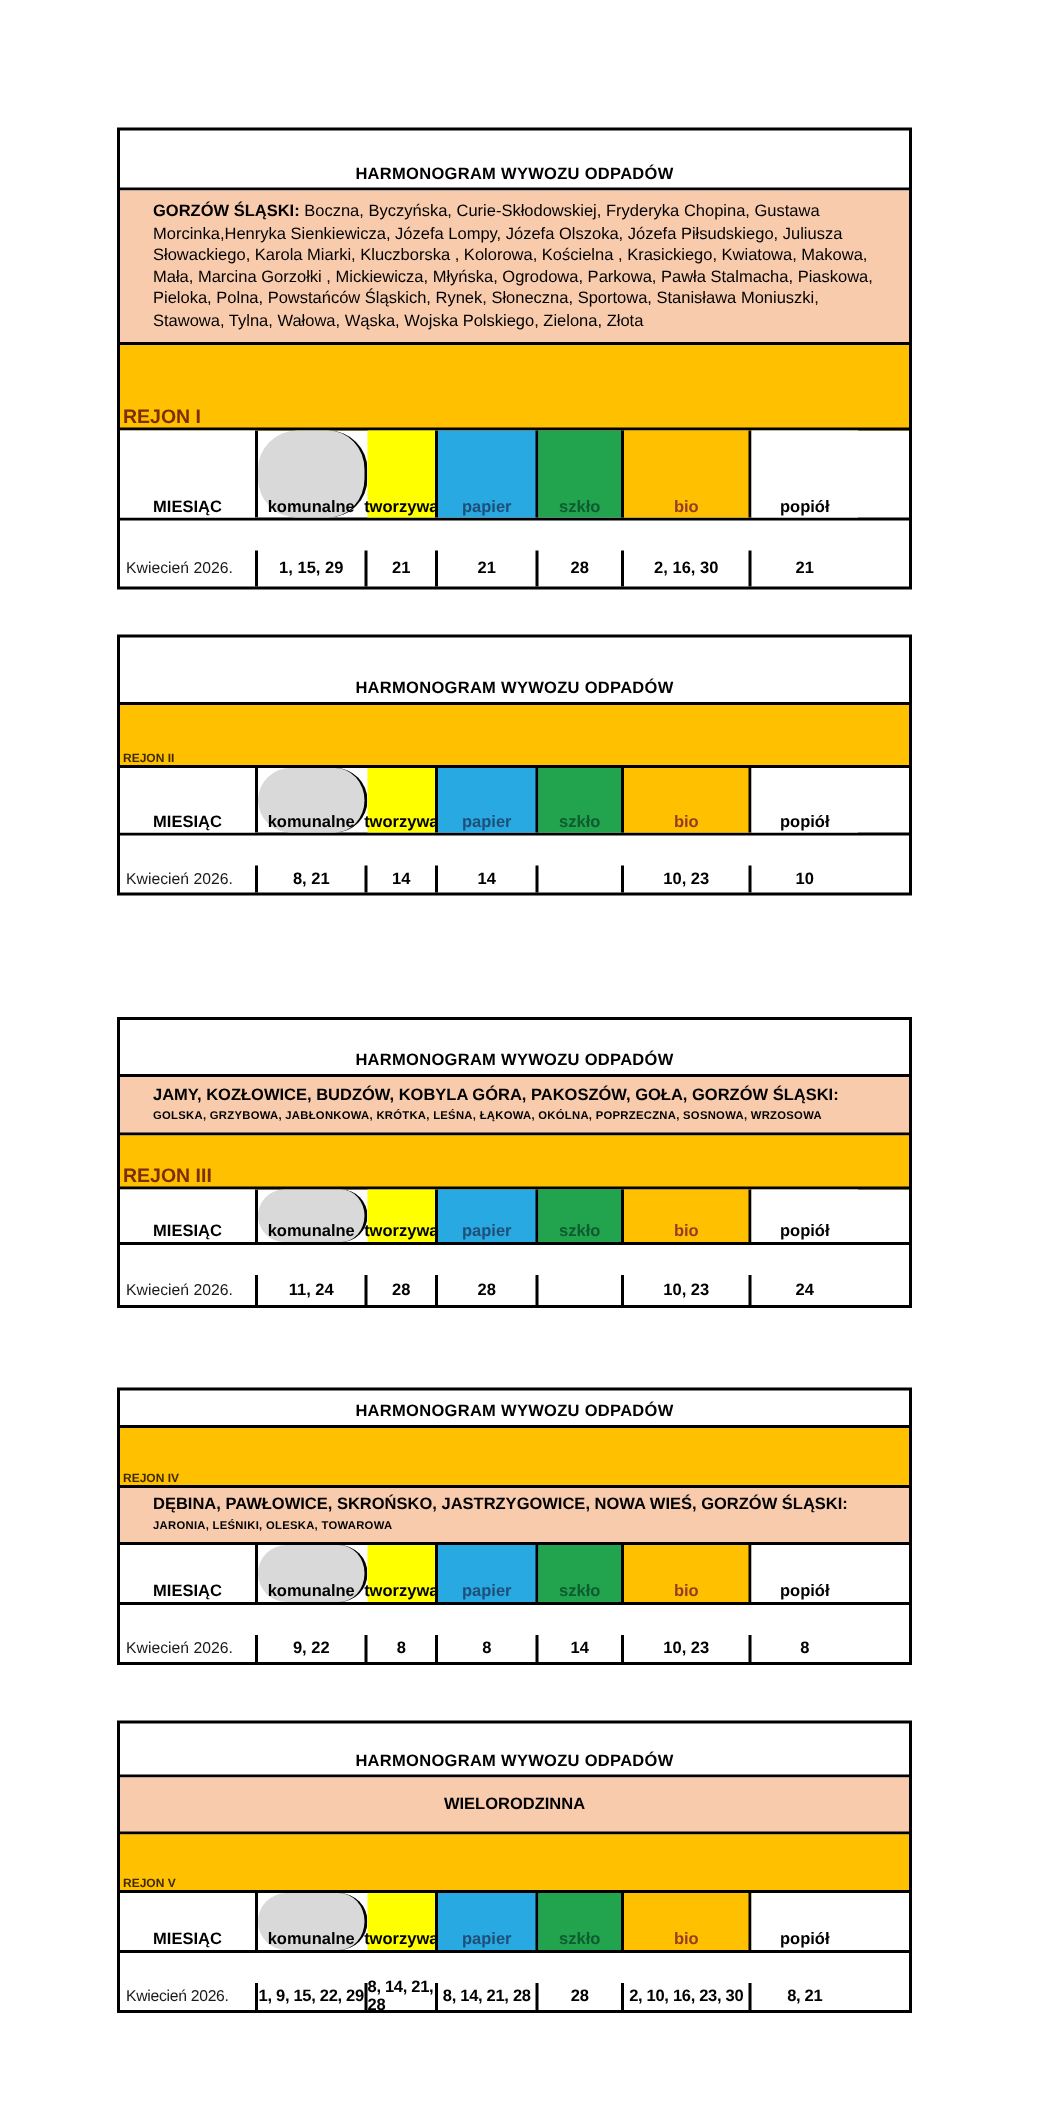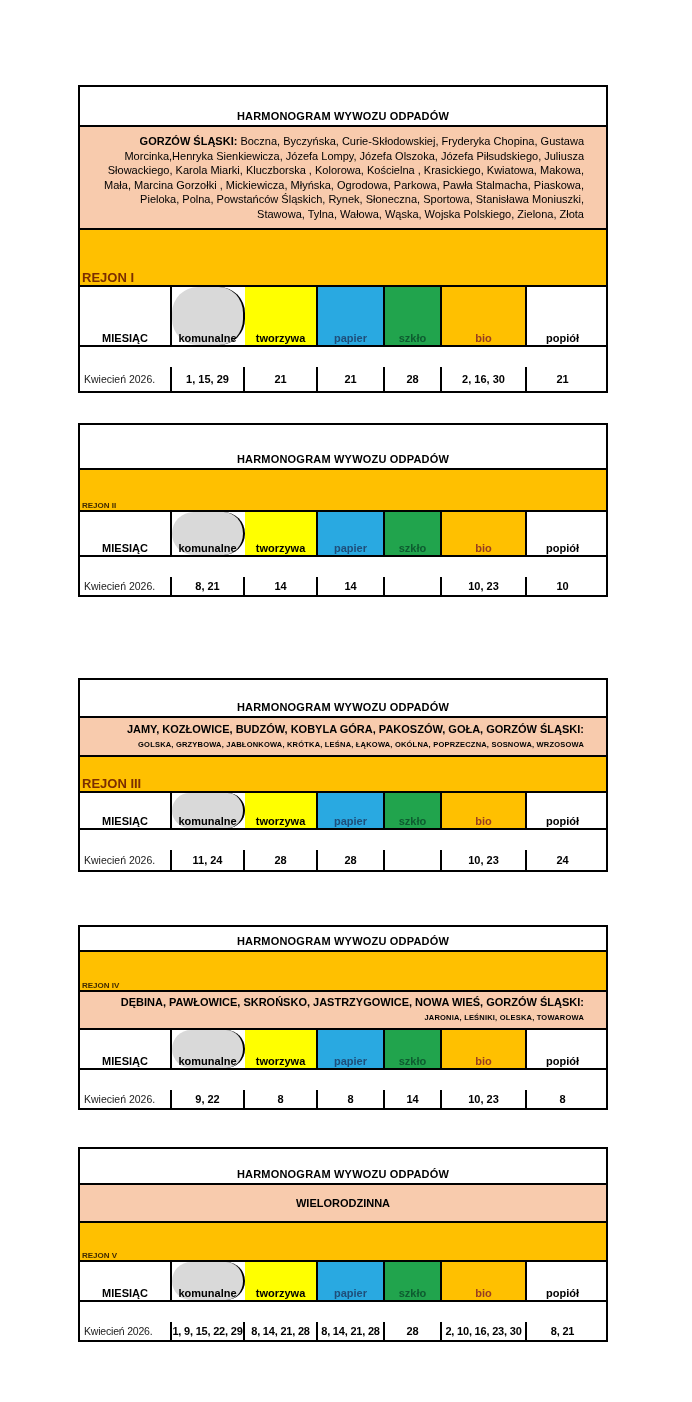--- a/index.html
+++ b/index.html
@@ -4,35 +4,35 @@
 <style>
   html,body{margin:0;padding:0;background:#ffffff;}
   body{font-family:"Liberation Sans", sans-serif; color:#000;}
   #page{position:relative;width:692px;height:1402px;background:#fff;overflow:hidden;}
   .sched{position:absolute;left:78px;width:530px;border:2px solid #000;box-sizing:border-box;background:#fff;}
   .row{box-sizing:border-box;width:100%;position:relative;}
   .row.bordered{border-bottom:2px solid #000;}
   .title-row{display:flex;align-items:flex-end;justify-content:center;padding-bottom:3px;
              font-weight:bold;font-size:11px;letter-spacing:0.2px;}
   .area-row{background:#F8CBAD;display:flex;flex-direction:column;align-items:center;justify-content:center;
-            text-align:right;font-size:11px;padding:2px 3px;}
+            text-align:left;font-size:11px;padding:2px 3px;}
   .area-wrap{max-width:482px;margin:0 auto;}
   .area-prefix{font-weight:bold;}
   .area-line{font-weight:bold;}
   .area-small{font-weight:bold;font-size:7.5px;letter-spacing:0.2px;}
   .t1 .area-row{line-height:14.5px;}
   .t3 .area-row,.t4 .area-row{line-height:12px;}
   .band-row{background:#FFC000;}
   .rejon{position:absolute;left:2px;bottom:0;font-weight:bold;}
   .rejon.large{font-size:13px;color:#7B2E00;}
   .rejon.small{font-size:8px;color:#3F2A00;}
   .cells{display:flex;align-items:stretch;}
   .cell{box-sizing:border-box;border-right:2px solid #000;display:flex;}
   .cell:last-child{border-right:none;}
-  .col0{width:92px;} .col1{width:73px;} .col2{width:73px;} .col3{width:67px;}
+  .col0{width:92px;} .col1{width:73px;} .col2{width:47px;} .col3{width:67px;}
   .col4{width:57px;} .col5{width:85px;} .col6{width:71px;}
   .head-cell{align-items:flex-end;justify-content:center;font-weight:bold;font-size:11px;padding-bottom:1px;}
   .bg-miesiac{background:#FFFFFF;color:#000;}
   .bg-komunalne{background:#D9D9D9;color:#000;border-radius:26px;}
   .bg-tworzywa{background:#FFFF00;color:#000;}
   .bg-papier{background:#29A9E1;color:#1F4E79;}
   .bg-szklo{background:#21A44D;color:#0E5B30;}
   .bg-bio{background:#FFC000;color:#963C22;}
   .bg-popiol{background:#FFFFFF;color:#000;}
   .data-cell{align-items:center;justify-content:center;font-weight:bold;font-size:11px;margin-top:20px;}

